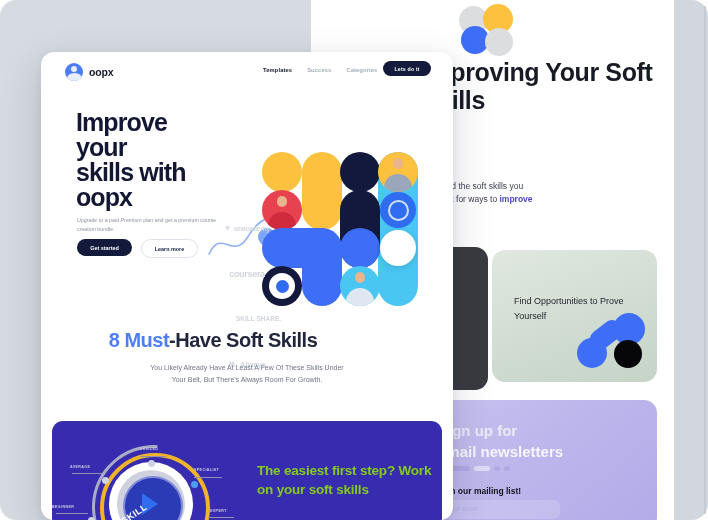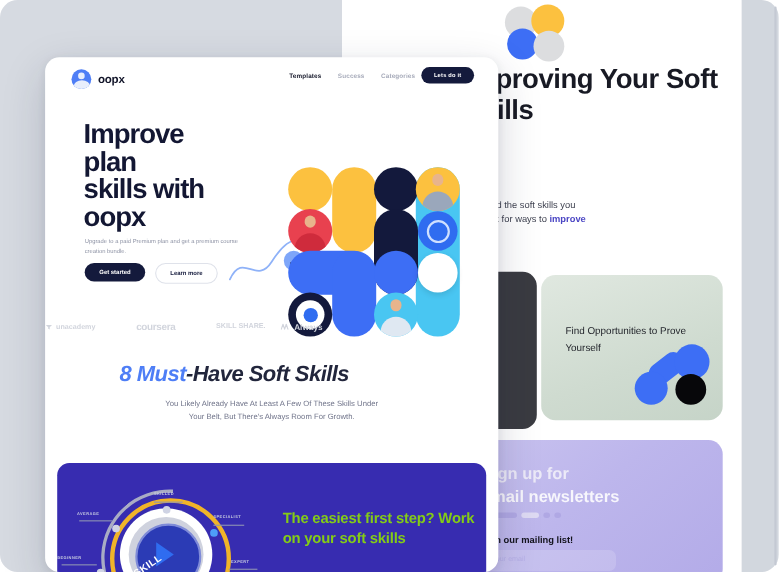--- a/index.html
+++ b/index.html
@@ -164,31 +164,31 @@
   .avatar{
     position:absolute;border-radius:50%;overflow:hidden;
     display:flex;align-items:flex-end;justify-content:center;
   }
   .av-head{position:absolute;top:16%;width:26%;height:26%;border-radius:50%;}
   .av-body{position:absolute;bottom:-4%;width:72%;height:48%;border-radius:22px 22px 0 0;}
 
   
   .logos{
     position:absolute;left:0;top:232px;width:412px;height:26px;
-    display:flex;align-items:center;gap:37px;
+    display:flex;align-items:center;justify-content:center;gap:37px;flex-direction:column;
   }
   .logo{font-size:6.5px;color:#d2d5dd;font-weight:700;display:flex;align-items:center;gap:3px;white-space:nowrap;}
   .logo.l-coursera{font-size:9px;letter-spacing:-0.3px;}
   .logo.l-skill{font-size:6.5px;line-height:6.5px;text-align:left;font-weight:800;}
   .logo.l-udemy{font-size:7.5px;}
 
   
   .sec-title{
     position:absolute;left:0;top:277px;width:344px;text-align:center;
-    font-size:20px;font-weight:700;color:#22263c;letter-spacing:-0.5px;font-style:italic;
+    font-size:20px;font-weight:700;color:#22263c;letter-spacing:-0.5px;
   }
   .sec-title b{color:#4e7ef6;font-weight:700;}
   .sec-sub{
     position:absolute;left:106px;top:310px;width:200px;text-align:center;
     font-size:7px;line-height:11.5px;color:#70748a;
   }
 
   
   .blue-block{
     position:absolute;left:11px;top:369px;width:390px;height:110px;
@@ -291,21 +291,21 @@
         <a href="#" class="active">Templates</a>
         <a href="#">Success</a>
         <a href="#">Categories</a>
         <a href="#">Pricing</a>
       </div>
       <div class="nav-cta">Lets do it</div>
     </div>
 
     <div class="hero-title">
       <span>Improve</span><br>
-      <span>plan</span><br>
+      <span>your</span><br>
       <span>skills with</span><br>
       <span>oopx</span>
     </div>
     <div class="hero-sub">Upgrade to a paid Premium plan and get a premium course creation bundle.</div>
     <div class="hero-btns">
       <div class="btn-dark">Get started</div>
       <div class="btn-ghost">Learn more</div>
     </div>
 
     <svg class="squiggle" viewBox="0 0 72 58">

